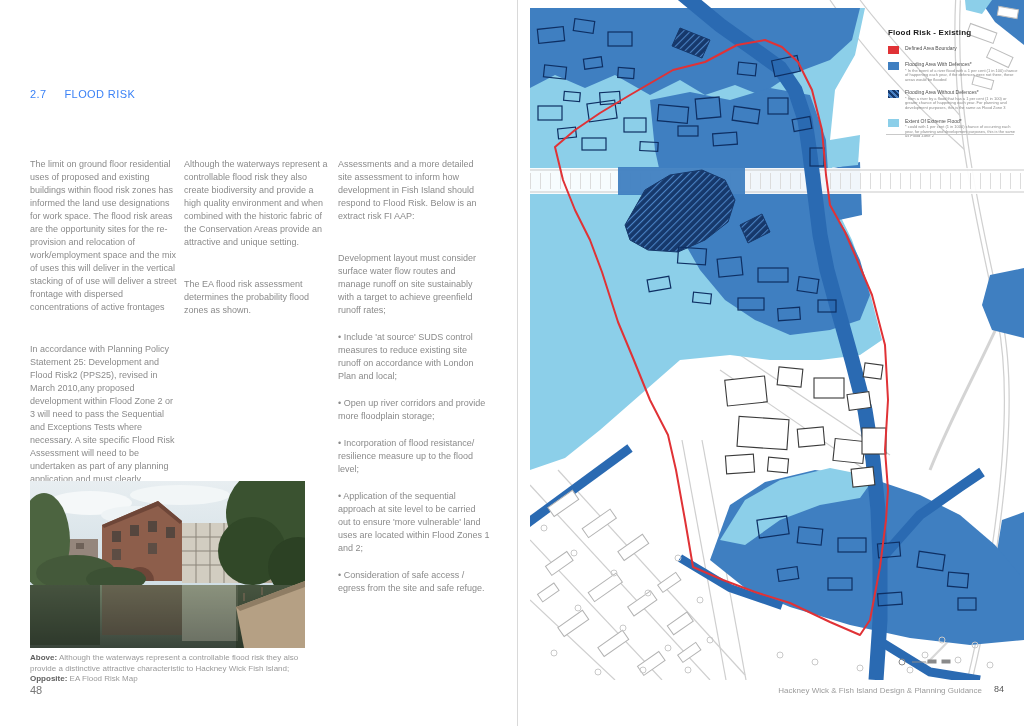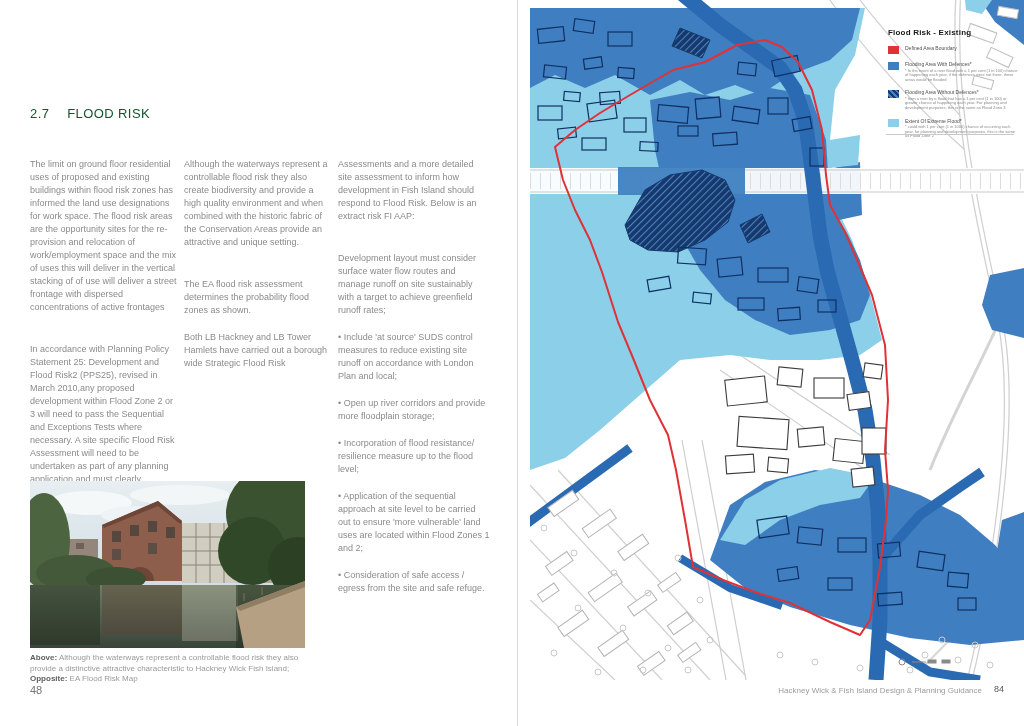--- a/index.html
+++ b/index.html
@@ -1,20 +1,20 @@
 <!DOCTYPE html>
 <html><head>
 <meta charset="utf-8">
 <style>
   html,body{margin:0;padding:0;background:#fff;width:1024px;height:726px;overflow:hidden;
     font-family:"Liberation Sans", sans-serif;}
   .spread{position:relative;width:1024px;height:726px;background:#fff;}
   .page-divider{position:absolute;left:517px;top:0;width:1px;height:726px;background:#d9d9d9;}
   
-  .title{position:absolute;left:30px;top:106px;font-size:13px;letter-spacing:.4px;color:#14532d;}
+  .title{position:absolute;left:30px;top:88px;font-size:11px;letter-spacing:.4px;color:#3b82f6;}
   .title .num{margin-right:18px;}
   .col{position:absolute;top:158px;font-size:9px;line-height:13px;color:#8b8b8b;}
   .col p{margin:0 0 14px 0;}
   .col p.mb-lg{margin-bottom:29px;}
   #col1{left:30px;width:148px;}
   #col2{left:184px;width:148px;}
   #col3{left:338px;width:152px;}
   .photo{position:absolute;left:30px;top:481px;width:275px;height:167px;overflow:hidden;}
   .caption{position:absolute;left:30px;top:653px;width:292px;font-size:8px;line-height:10.5px;color:#9a9a9a;}
   .caption b{color:#5f5f5f;}
@@ -47,21 +47,20 @@
     </div>
 
     <div class="col" id="col1">
       <p class="mb-lg">The limit on ground floor residential uses of proposed  and existing buildings within flood risk zones has informed the land use designations for  work space. The flood risk areas are the opportunity sites for the re-provision and relocation  of work/employment space and the mix of uses this will deliver in the vertical stacking of of use will deliver a street frontage with dispersed concentrations of active frontages</p>
       <p>In accordance with Planning Policy Statement 25: Development and Flood Risk2 (PPS25), revised in March 2010,any proposed development within Flood Zone 2 or 3 will need to pass the Sequential and Exceptions Tests where necessary. A site specific Flood Risk Assessment will need to be undertaken as part of any planning application and must clearly</p>
     </div>
 
     <div class="col" id="col2">
       <p class="mb-lg">Although the waterways represent a controllable flood risk they also create biodiversity and provide a high quality environment and when combined with the historic fabric of the Conservation Areas provide an attractive and unique setting.</p>
       <p>The EA flood risk assessment determines the probability flood zones as shown.</p>
-      <p>Both LB Hackney and LB Tower Hamlets have carried out a borough wide Strategic Flood Risk</p>
     </div>
 
     <div class="col" id="col3">
       <p class="mb-lg">Assessments and a more detailed site assessment to inform how development in Fish Island should respond to Flood Risk. Below is an extract risk FI AAP:</p>
       <p>Development layout must consider surface water flow routes and manage runoff on site sustainably with a target to achieve greenfield runoff rates;</p>
       <p>• Include 'at source' SUDS control measures to reduce existing site runoff on accordance with London Plan and local;</p>
       <p>• Open up river corridors and provide more floodplain storage;</p>
       <p>• Incorporation of flood resistance/ resilience measure up to the flood level;</p>
       <p>• Application of the sequential approach at site level to be carried out to ensure 'more vulnerable' land uses are located within Flood Zones 1 and 2;</p>
       <p>• Consideration of safe access / egress from the site and safe refuge.</p>

